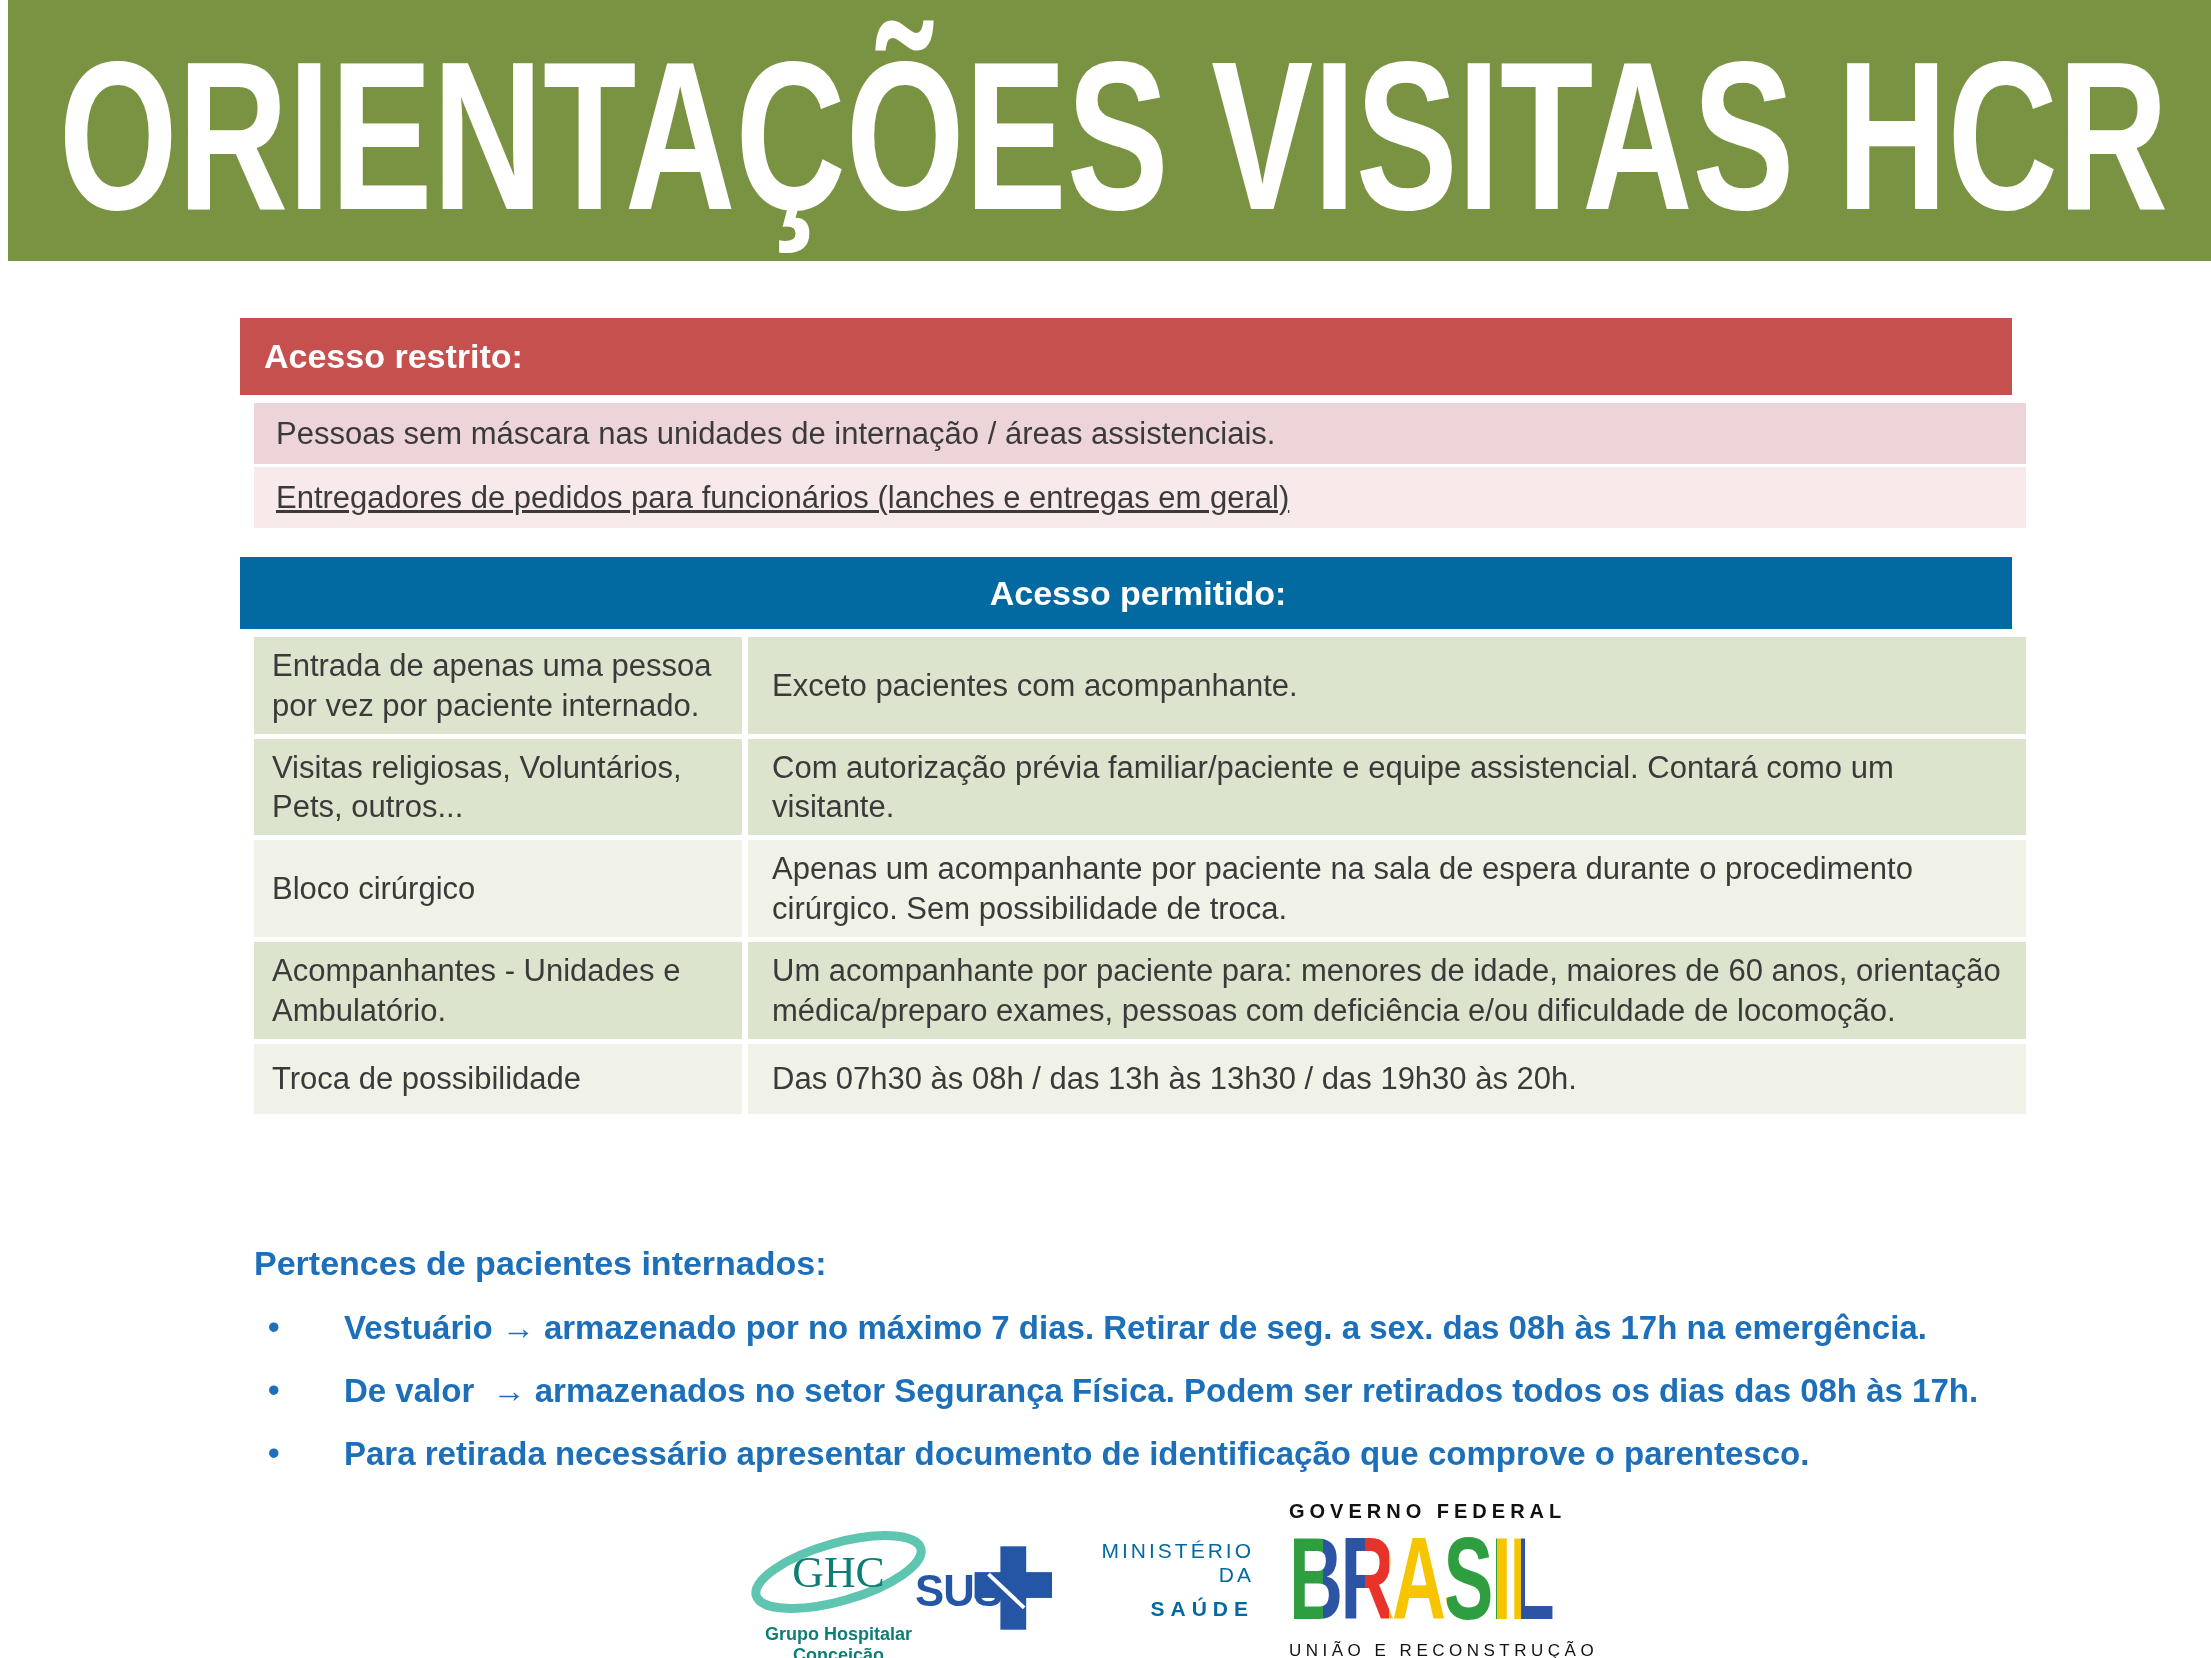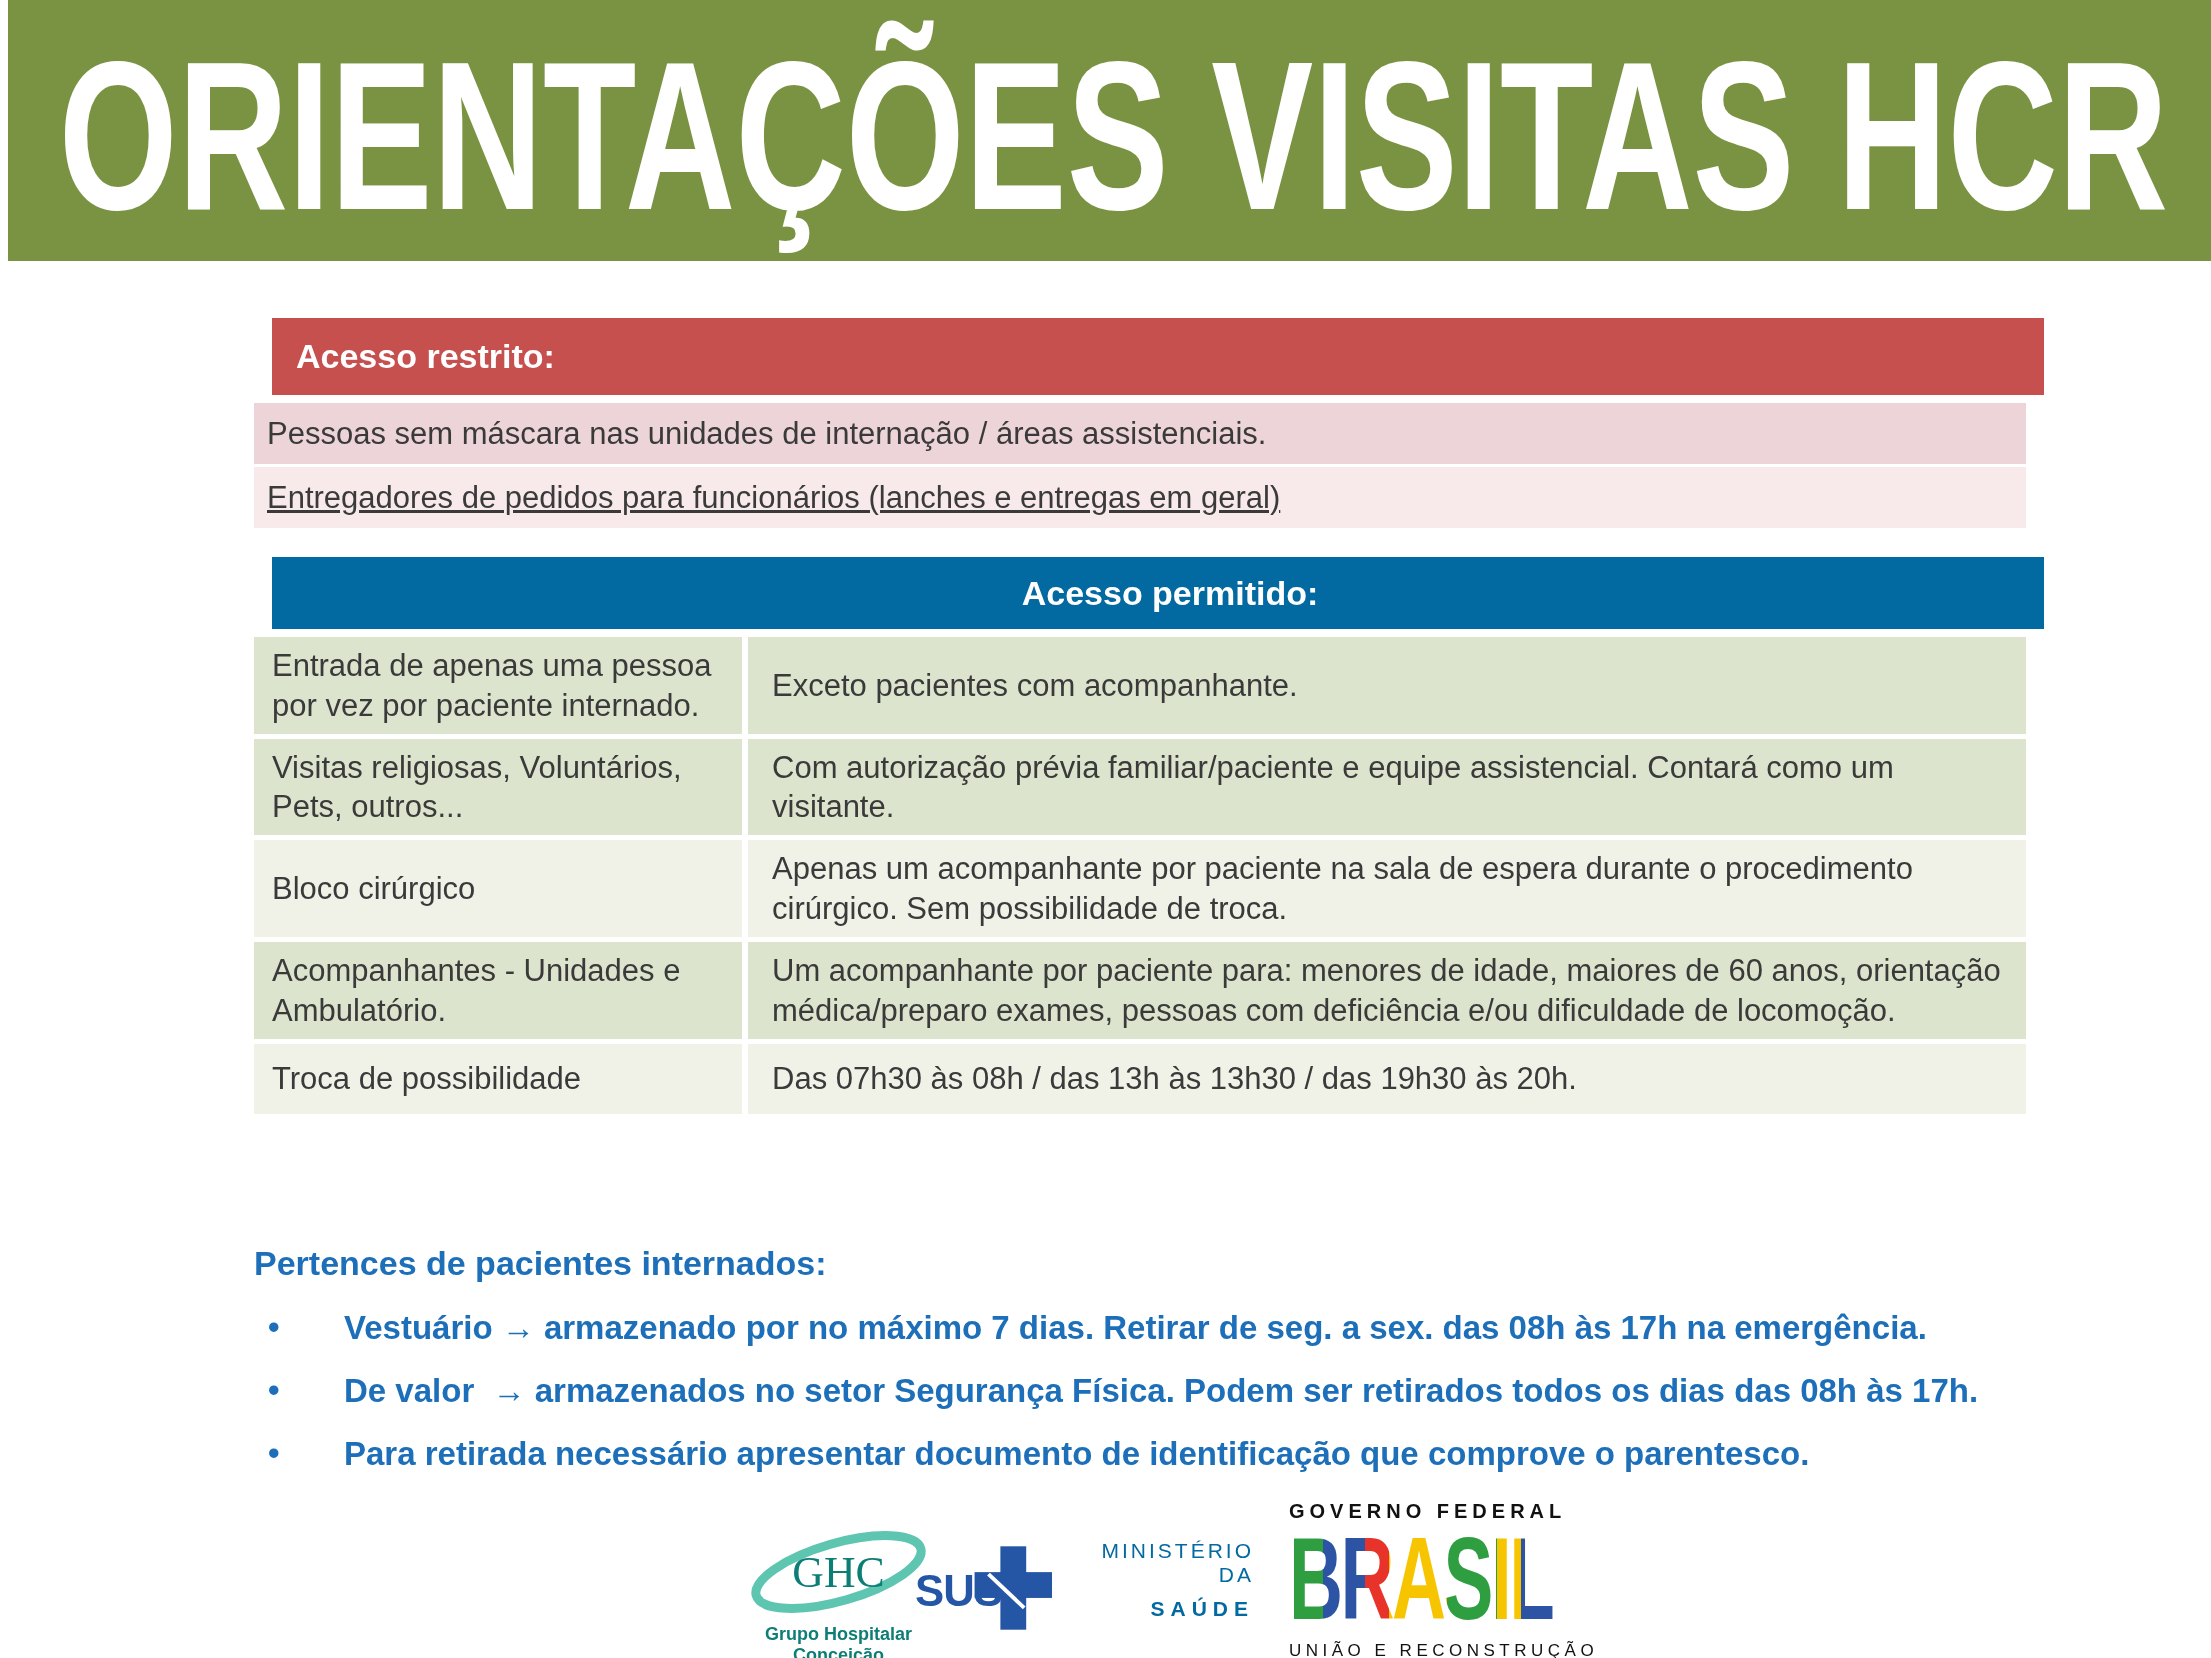--- a/index.html
+++ b/index.html
@@ -10,31 +10,31 @@
 
   
   .banner { position:absolute; top:0; left:8px; width:2212px; height:261px; background:#7a9342; }
   .banner svg { display:block; }
 
   
   .dots-pink  { background-image:radial-gradient(rgba(180,80,90,.14) 1.3px, transparent 1.3px); background-size:10px 10px; }
   .dots-green { background-image:radial-gradient(rgba(110,140,60,.13) 1.3px, transparent 1.3px); background-size:10px 10px; }
 
   .sec-header {
-    position:absolute; left:272px; width:1772px; box-sizing:border-box;
+    position:absolute; left:240px; width:1772px; box-sizing:border-box;
     color:#ffffff; font-size:34px; font-weight:bold;
     display:flex; align-items:center; padding-left:24px;
   }
   .restricted-header { top:318px; height:77px; background:#c5504e; }
   .allowed-header    { top:557px; height:72px; background:#0369a1;justify-content:center; }
 
   
   .r-row {
     position:absolute; left:254px; width:1772px; height:61px; box-sizing:border-box;
-    display:flex; align-items:center; padding-left:13px;
+    display:flex; align-items:center; padding-left:22px;
     font-size:31px; color:#3a3a3a;
   }
   .r-row-1 { top:403px; background:#ecd4d8; }
   .r-row-2 { top:467px; background:#f8eaeb;text-decoration:underline; }
 
   
   .allowed-table { position:absolute; left:254px; top:637px; width:1772px; }
   .t-row { display:flex; margin-bottom:5px; }
   .t-row > div {
     box-sizing:border-box; display:flex; align-items:center;

